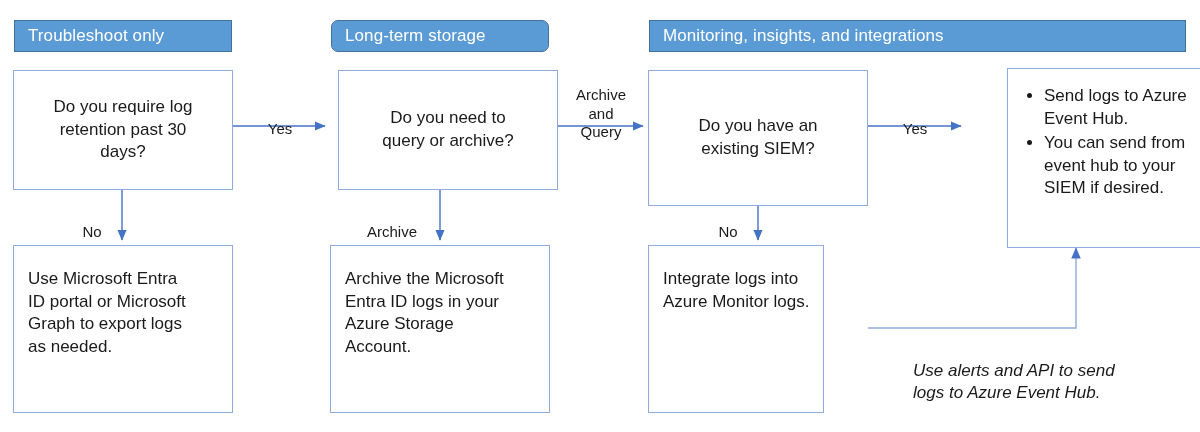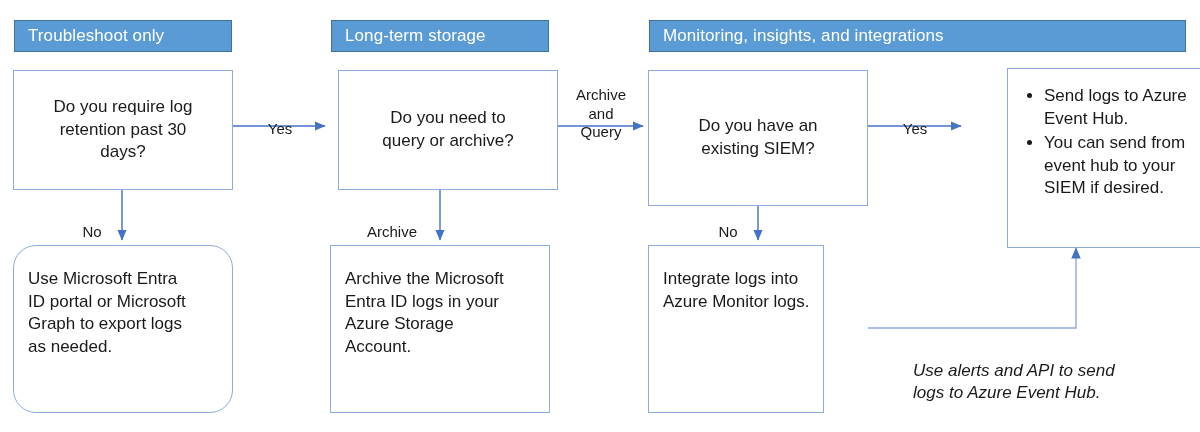--- a/index.html
+++ b/index.html
@@ -94,21 +94,21 @@
 </style>
 </head>
 <body>
 
 <div id="canvas">
 
   <div class="header-bar" style="left:14px; top:20px; width:218px; height:32px;">
     <span>Troubleshoot only</span>
   </div>
 
-  <div class="header-bar" style="left:331px; top:20px; width:218px; height:32px;">
+  <div class="header-bar" style="left:331px; top:20px; width:218px; height:32px;border-radius:7px;">
     <span>Long-term storage</span>
   </div>
 
   <div class="header-bar" style="left:649px; top:20px; width:537px; height:32px;">
     <span>Monitoring, insights, and integrations</span>
   </div>
 
   <svg class="connectors" viewBox="0 0 1200 432">
     <defs>
       <marker id="arrow" markerWidth="9" markerHeight="9" refX="7.5" refY="4" orient="auto" markerUnits="strokeWidth">
@@ -130,21 +130,21 @@
 
     <path d="M868,328 L1076,328 L1076,248" fill="none" stroke="#8faadc" stroke-width="1.4" marker-end="url(#arrow)"></path>
   </svg>
 
   <div class="node centered" style="left:13px; top:70px; width:220px; height:120px;">
     <div class="node-text">Do you require log
 retention past 30
 days?</div>
   </div>
 
-  <div class="node topleft" style="left:13px; top:245px; width:220px; height:168px;border-radius:23px;">
+  <div class="node topleft" style="left:13px; top:245px; width:220px; height:168px;">
     <div class="node-text">Use Microsoft Entra
 ID portal or Microsoft
 Graph to export logs
 as needed.</div>
   </div>
 
   <div class="node centered" style="left:330px; top:70px; width:220px; height:120px;margin-left:8px;">
     <div class="node-text">Do you need to
 query or archive?</div>
   </div>

